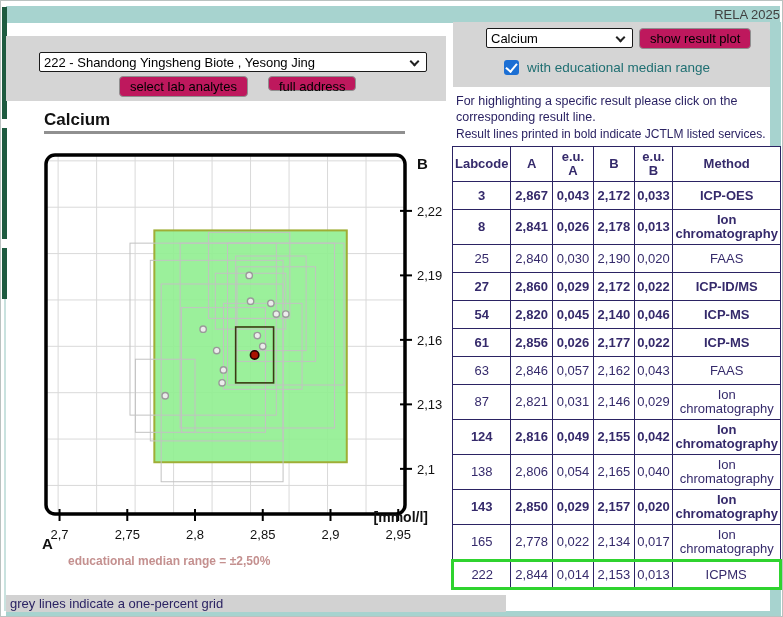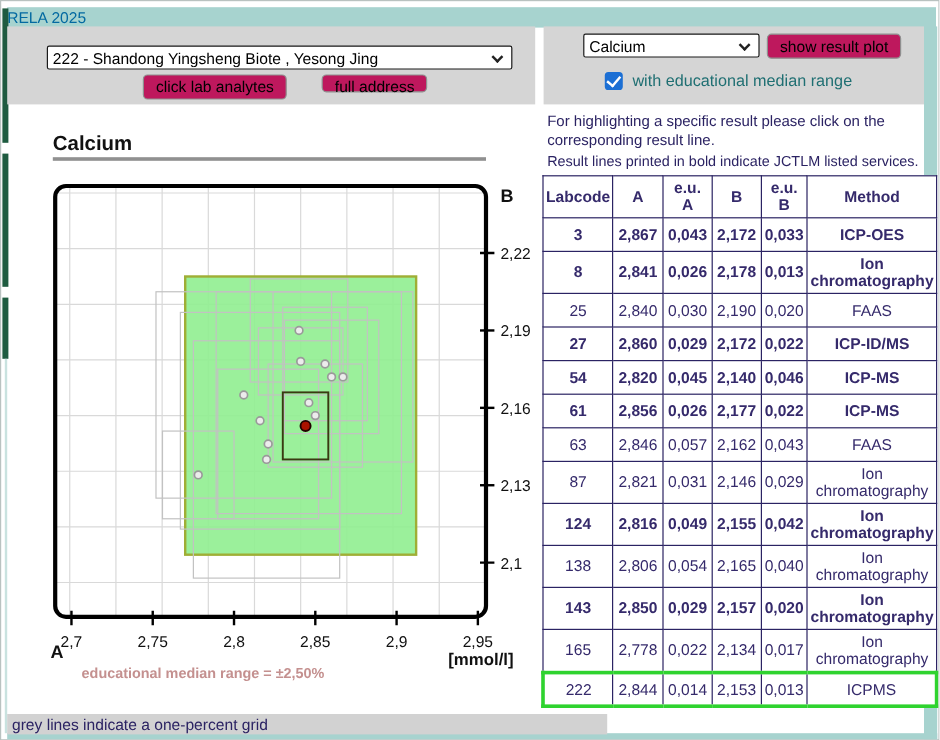--- a/index.html
+++ b/index.html
@@ -5,29 +5,29 @@
   * { margin:0; padding:0; box-sizing:border-box; }
   html,body { background:#ffffff; }
   body { font-family:"Liberation Sans", sans-serif; }
   #page {
     position:relative; width:783px; height:617px; background:#ffffff;
     border:1px solid #b9c2c0; overflow:hidden;
   }
   
   .teal { background:#a7d3cf; }
   #header-bar { position:absolute; left:5px; top:5px; width:774px; height:17px;
-    text-align:left; font-size:13px; line-height:17px; color:#0369a1; }
+    text-align:right; font-size:13px; line-height:17px; color:#404040; }
   #right-strip { position:absolute; left:769px; top:21px; width:11px; height:596px; }
   #bottom-strip { position:absolute; left:5px; top:610px; width:775px; height:6px; }
   
   .green-stripe { position:absolute; left:1px; width:5px; background:#1e5b40; }
   #edge-line { position:absolute; left:3px; top:298px; width:2px; height:312px; background:#c9e2df; }
   
   .toolbar { position:absolute; top:21px; height:65px; background:#d5d5d5; }
-  #toolbar-left  { left:5px;   width:440px; }
+  #toolbar-left  { left:5px;   width:440px;margin-top:14px; }
   #toolbar-right { left:452px; width:317px; }
   select.ui-select {
     -webkit-appearance:none; appearance:none; background:#ffffff;
     border:1px solid #1a1a1a; border-radius:2px; font-size:13px; padding:1px 18px 1px 4px;
     font-family:"Liberation Sans", sans-serif; color:#000;
   }
   .chev { position:absolute; width:7px; height:7px; border-right:2px solid #222;
     border-bottom:2px solid #222; transform:rotate(45deg); pointer-events:none; }
   button.ui-btn {
     background:#be185d; border:1px solid #8f8f8f; border-radius:4px;
@@ -52,21 +52,21 @@
     line-height:16px; color:#2b2363; }
   #info2 { position:absolute; left:455px; top:126px; white-space:nowrap;
     font-size:12px; color:#2b2363; }
   
   #plot-title { position:absolute; left:43px; top:109px; font-size:17px; font-weight:bold; color:#111; }
   #plot-title-rule { position:absolute; left:43px; top:130px; width:361px; height:3px; background:#909090; }
   #plot-svg { position:absolute; left:0; top:95px; }
   .axis-letter { position:absolute; font-weight:bold; font-size:15px; color:#111; }
   #ylabel-b { left:416px; top:154px; }
   #xlabel-a { left:41px; top:534px; }
-  #unit-label { position:absolute; left:347px; top:540px; width:80px; text-align:right;
+  #unit-label { position:absolute; left:347px; top:508px; width:80px; text-align:right;
     font-weight:bold; font-size:14px; color:#111; }
   #plot-note { position:absolute; left:67px; top:553px; font-size:12px; font-weight:bold; color:#c4908f; }
   
   #result-table { position:absolute; left:450px; top:145px; border-collapse:collapse;
     font-size:13px; color:#352a6b; background:#fff; }
   #result-table th, #result-table td { border:1px solid #2b2363; text-align:center;
     padding:3px 2px; line-height:14px; }
   #result-table th { font-weight:bold; white-space:pre-line; }
   #result-table tr { height:28px; }
   #result-table col.c0{width:56px} #result-table col.c1{width:42px}
@@ -93,21 +93,21 @@
   <div id="right-strip" class="teal"></div>
   <div id="bottom-strip" class="teal"></div>
   <div class="green-stripe" style="top:6px;height:112px;"></div>
   <div class="green-stripe" style="top:127px;height:111px;"></div>
   <div class="green-stripe" style="top:247px;height:51px;"></div>
   <div id="edge-line"></div>
 
   <div id="toolbar-left" class="toolbar">
     <select id="lab-select" class="ui-select"><option>222 - Shandong Yingsheng Biote , Yesong Jing</option></select>
     <span id="lab-chev" class="chev"></span>
-    <button id="btn-analytes" class="ui-btn">click lab analytes</button>
+    <button id="btn-analytes" class="ui-btn">select lab analytes</button>
     <button id="btn-address" class="ui-btn">full address</button>
   </div>
 
   <div id="toolbar-right" class="toolbar">
     <select id="analyte-select" class="ui-select"><option>Calcium</option></select>
     <span id="analyte-chev" class="chev"></span>
     <button id="btn-showplot" class="ui-btn">show result plot</button>
     <div id="median-check-row">
       <span id="median-checkbox"></span>
       <span id="median-check-label">with educational median range</span>

